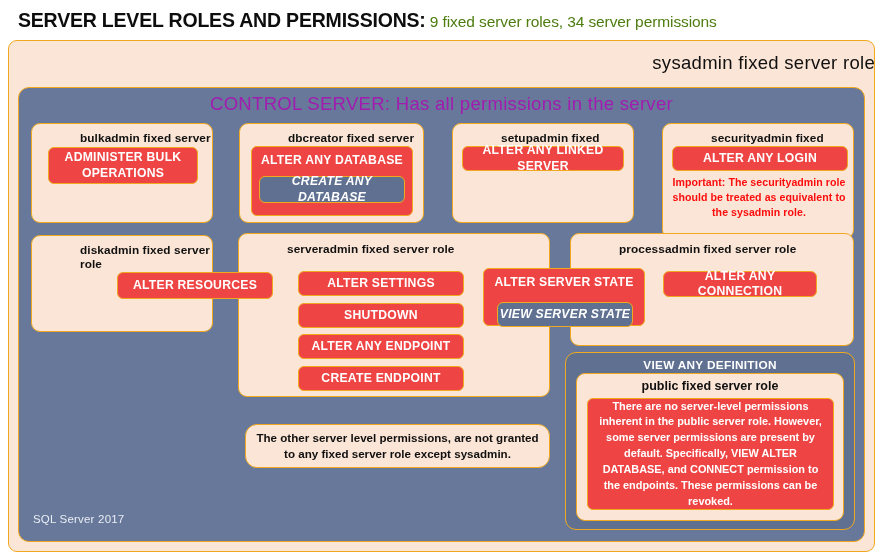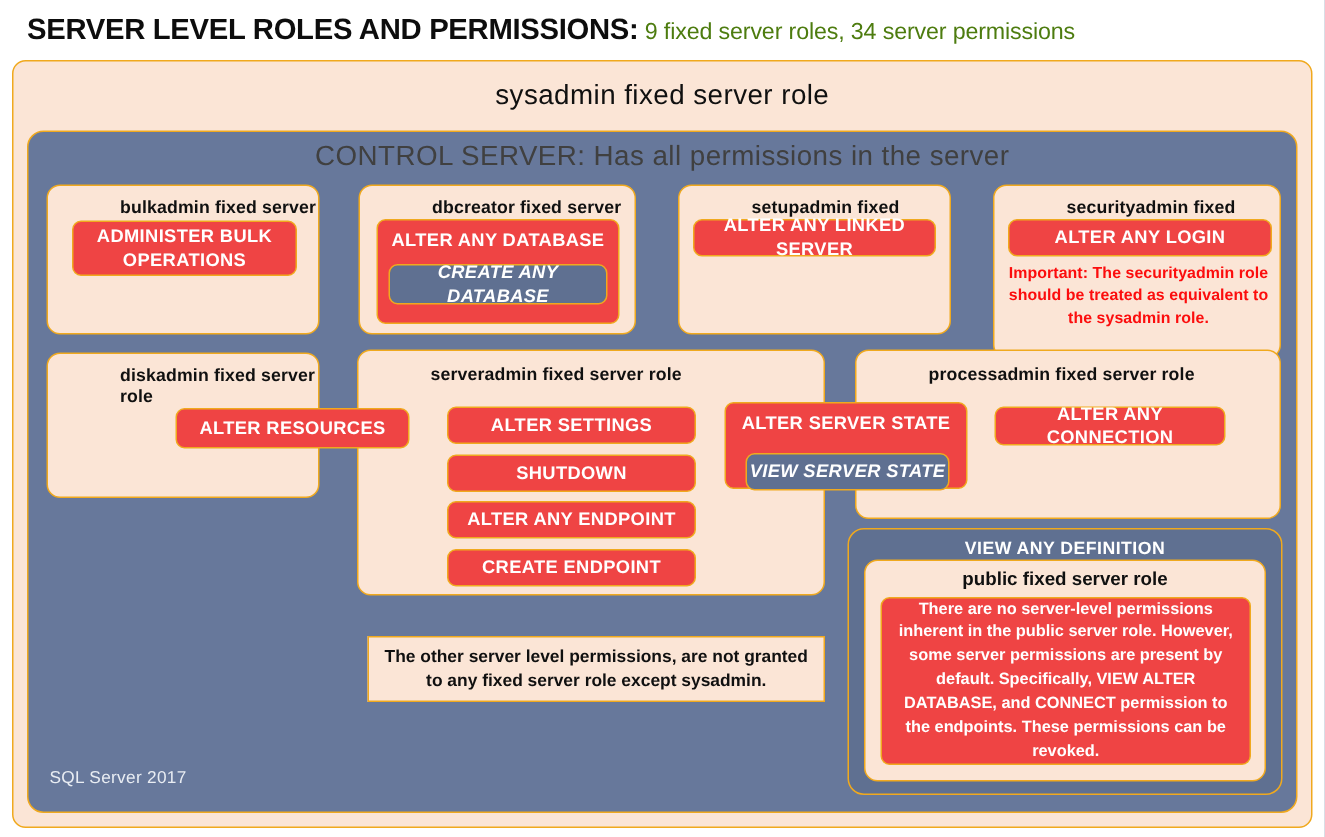--- a/index.html
+++ b/index.html
@@ -89,39 +89,39 @@
     left: 8px;
     top: 40px;
     width: 867px;
     height: 512px;
   }
   #sysadmin-label {
     position: absolute;
     left: 8px;
     top: 52px;
     width: 867px;
-    text-align: center;
+    text-align: right;
     font-size: 18.5px;
     color: #101010;
     letter-spacing: 0.3px;
   }
   #control-panel {
     left: 18px;
     top: 87px;
     width: 847px;
     height: 455px;
   }
   #control-label {
     position: absolute;
     left: 18px;
     top: 93px;
     width: 847px;
     text-align: center;
     font-size: 18.5px;
-    color: #404040;
+    color: #a21caf;
     letter-spacing: 0.3px;
   }
   #sql-version {
     position: absolute;
     left: 33px;
     top: 513px;
     font-size: 11.5px;
     color: #e9edf3;
     letter-spacing: 0.2px;
   }
@@ -210,21 +210,21 @@
     display: flex;
     align-items: center;
     justify-content: center;
     text-align: center;
     font-size: 11.6px;
     font-weight: bold;
     color: #101010;
     line-height: 1.4;
     padding: 0 8px;
     box-sizing: border-box;
-    border-radius: 0;
+    border-radius: 12px;
   }
 </style>
 </head>
 <body>
 
 <div id="title-bar">
   <span id="title-main">SERVER LEVEL ROLES AND PERMISSIONS:</span><span id="title-sub"> 9 fixed server roles, 34 server permissions</span>
 </div>
 
 <div id="outer-peach" class="peach-box"></div>

